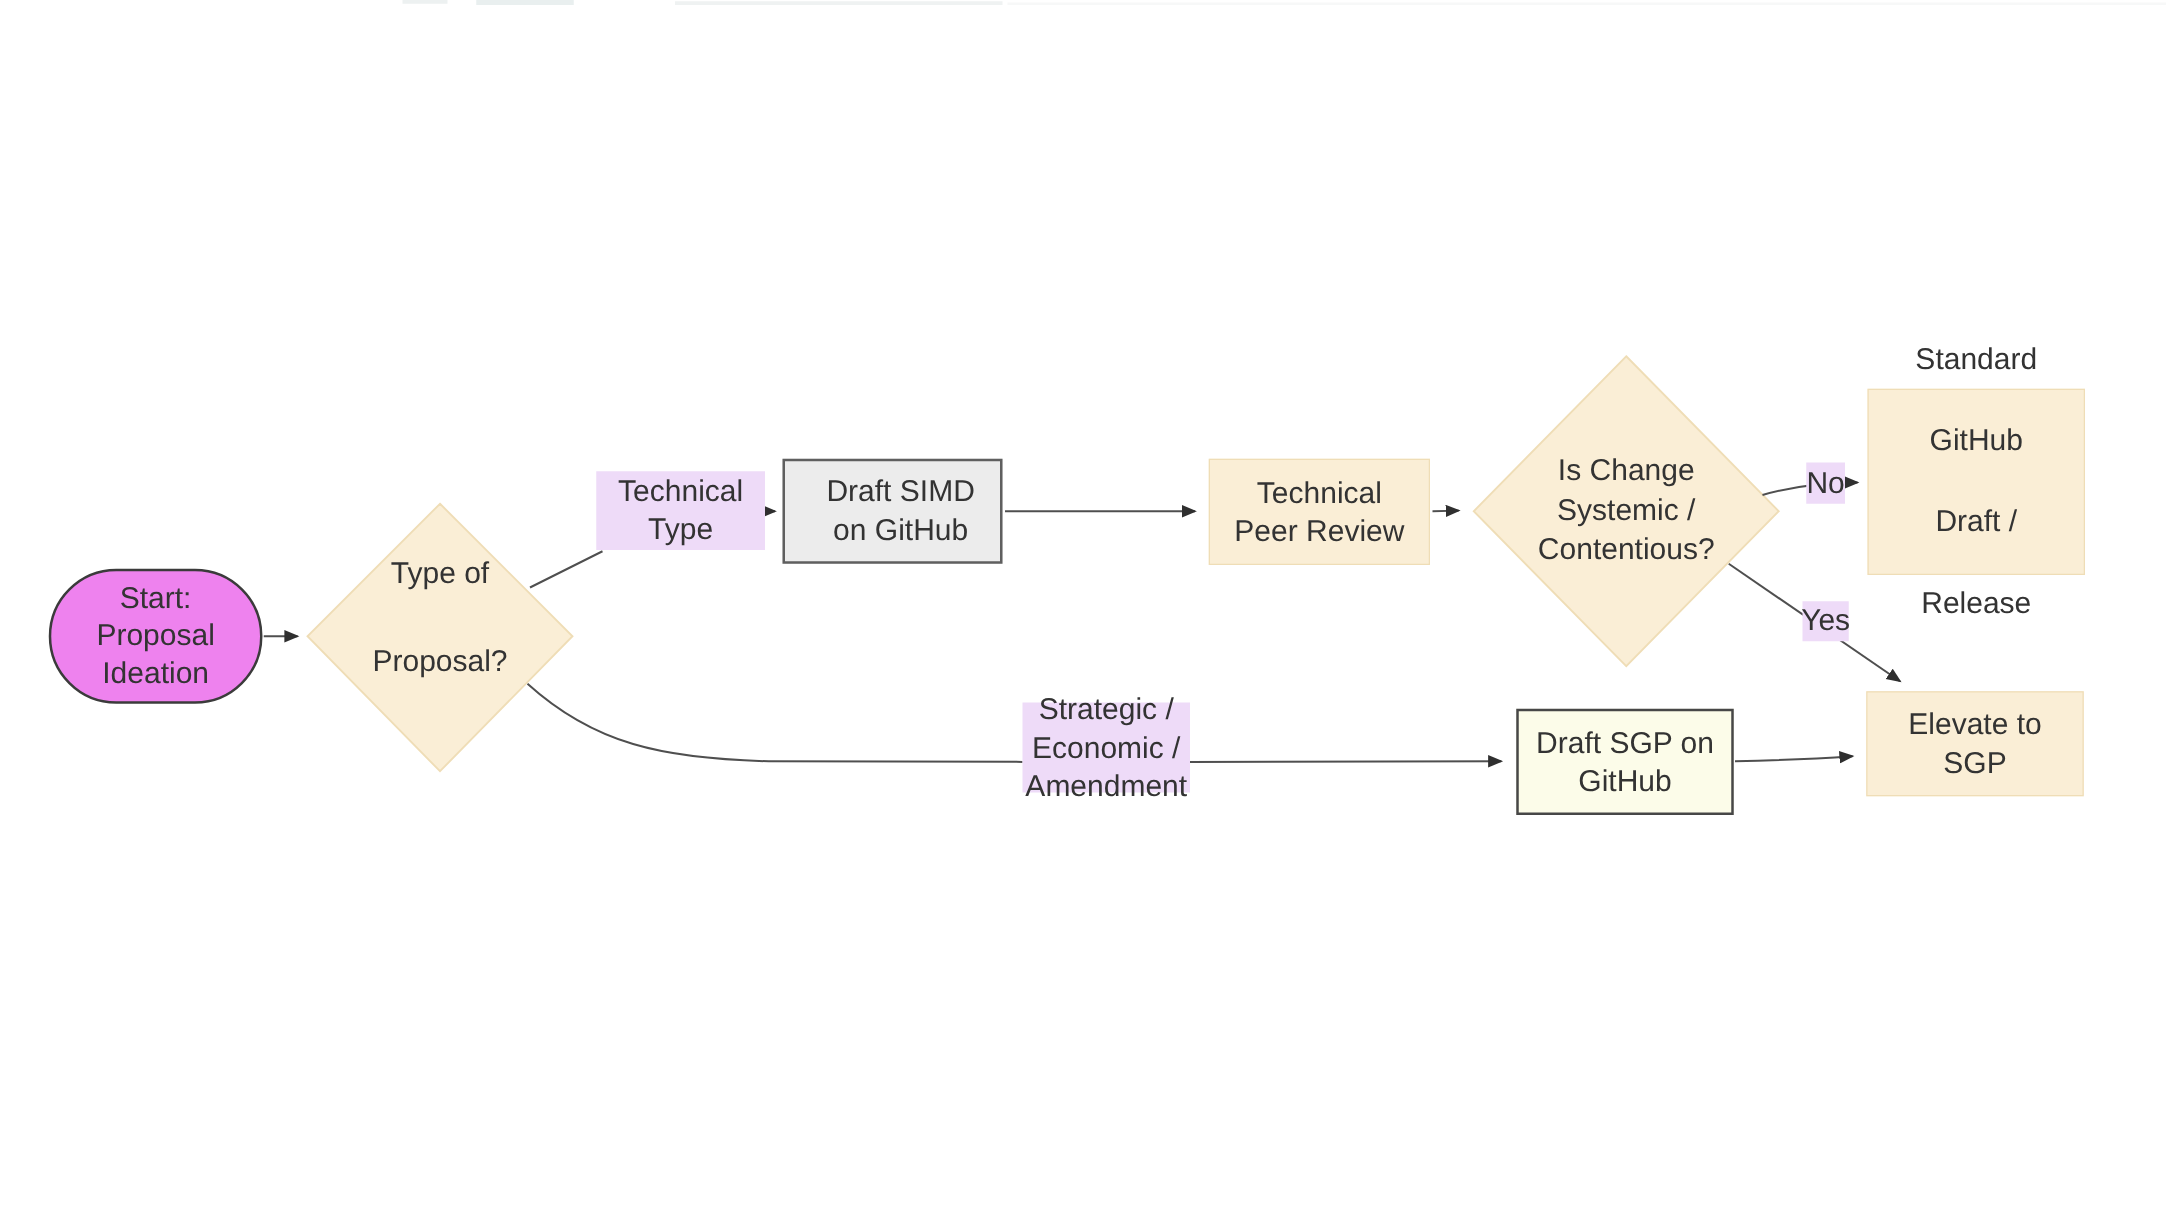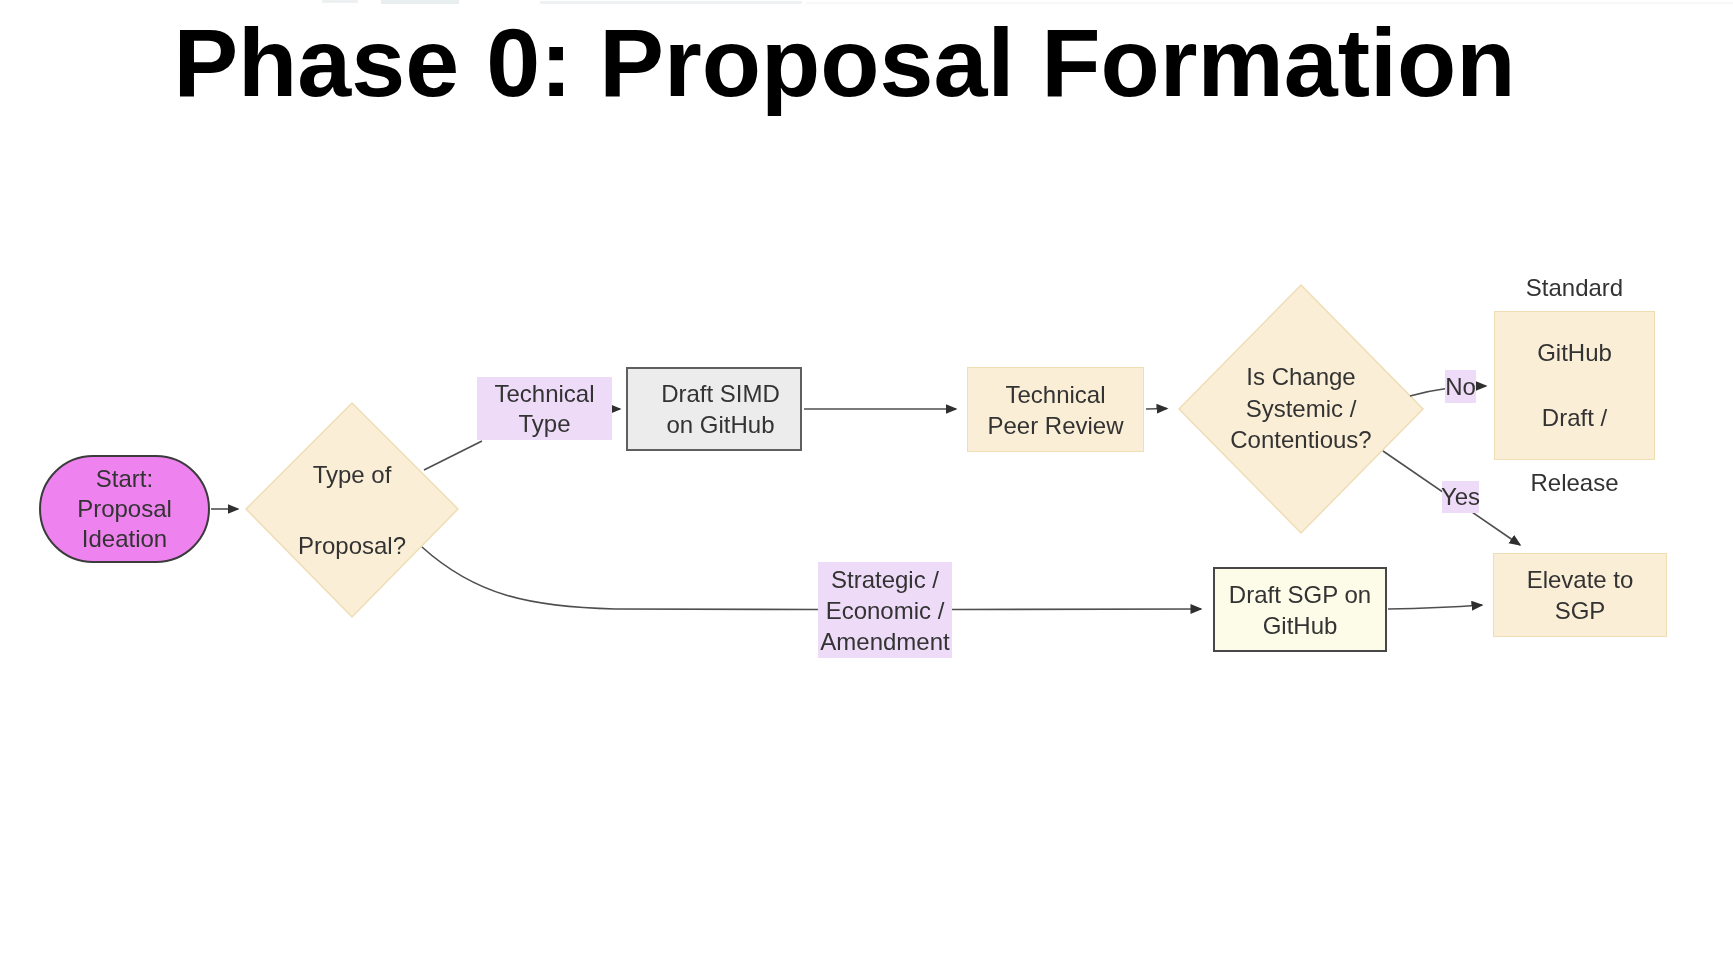--- a/index.html
+++ b/index.html
@@ -46,50 +46,49 @@
     box-sizing: border-box;
   }
   .stadium {
     left: 39px; top: 455px; width: 171px; height: 108px;
     background: var(--violet-fill, #ee82ee);
     border: 2.5px solid var(--violet-border, #3b3b3b);
     border-radius: 60px;
     line-height: 30px;
   }
   .dtext { background: transparent; }
-  .dtext.d1 { left: 252px; top: 479px; width: 200px; height: 62px; gap: 40px; }
+  .dtext.d1 { left: 252px; top: 463px; width: 200px; height: 62px; gap: 40px; }
   .dtext.d2 { left: 1201px; top: 361px; width: 200px; height: 95px; line-height: 31.5px; }
 
   .rect-cream { background: var(--cream-fill, #faeed6); border: 1px solid var(--cream-border, #f0dfba); }
   .rect-gray  { background: var(--gray-fill, #ececec);  border: 2px solid var(--gray-border, #5f5f5f); padding-left: 13px; }
   .rect-ivory { background: var(--ivory-fill, #fcfce9); border: 2px solid var(--ivory-border, #474747); }
 
   .box-draft-simd  { left: 626px;  top: 367px; width: 176px; height: 84px; }
   .box-peer-review { left: 967px;  top: 367px; width: 177px; height: 85px; }
-  .box-standard    { left: 1494px; top: 311px; width: 161px; height: 149px; line-height: 32px; gap: 33px; }
+  .box-standard    { left: 1494px; top: 311px; width: 174px; height: 149px; line-height: 32px; gap: 33px; }
   .box-draft-sgp   { left: 1213px; top: 567px; width: 174px; height: 85px; }
   .box-elevate     { left: 1493px; top: 553px; width: 174px; height: 84px; }
 
   .elabel { background: var(--lavender-fill, #ecd9f7); line-height: 30px; }
   .lbl-tech-spec { left: 477px; top: 377px; width: 135px; height: 63px; }
-  .lbl-strategic { left: 818px; top: 562px; width: 134px; height: 96px; line-height: 31px; text-align: center; }
+  .lbl-strategic { left: 818px; top: 562px; width: 134px; height: 72px; line-height: 31px; text-align: center; }
   .lbl-no  { left: 1445px; top: 370px; width: 31px; height: 33px; }
   .lbl-yes { left: 1442px; top: 481px; width: 37px; height: 32px; text-align: right; }
 </style>
 </head>
 <body>
 
 <div class="canvas">
 
   <div class="artifact" style="left:322px;top:0;width:36px;height:3px;background:#edf1f1;"></div>
   <div class="artifact" style="left:381px;top:0;width:78px;height:4px;background:#e9efef;"></div>
   <div class="artifact" style="left:540px;top:1px;width:262px;height:3px;background:#eff2f2;"></div>
   <div class="artifact" style="left:806px;top:2px;width:927px;height:2px;background:#f7f8f8;"></div>
 
-  <h1 class="title">Phase 0: Proposal Formation</h1>
 
   <svg class="edges" width="1733" height="972" viewBox="0 0 1733 972">
     <defs>
       <marker id="arrow" markerUnits="userSpaceOnUse" markerWidth="13" markerHeight="11" refX="10.5" refY="5" orient="auto">
         <path class="arrowhead" d="M0,0 L12,5 L0,10 Z"></path>
       </marker>
     </defs>
 
     <polygon class="diamond" points="352,403 458,509 352,617 246,509"></polygon>
     <polygon class="diamond" points="1301,285 1423,409 1301,533 1179,409"></polygon>

